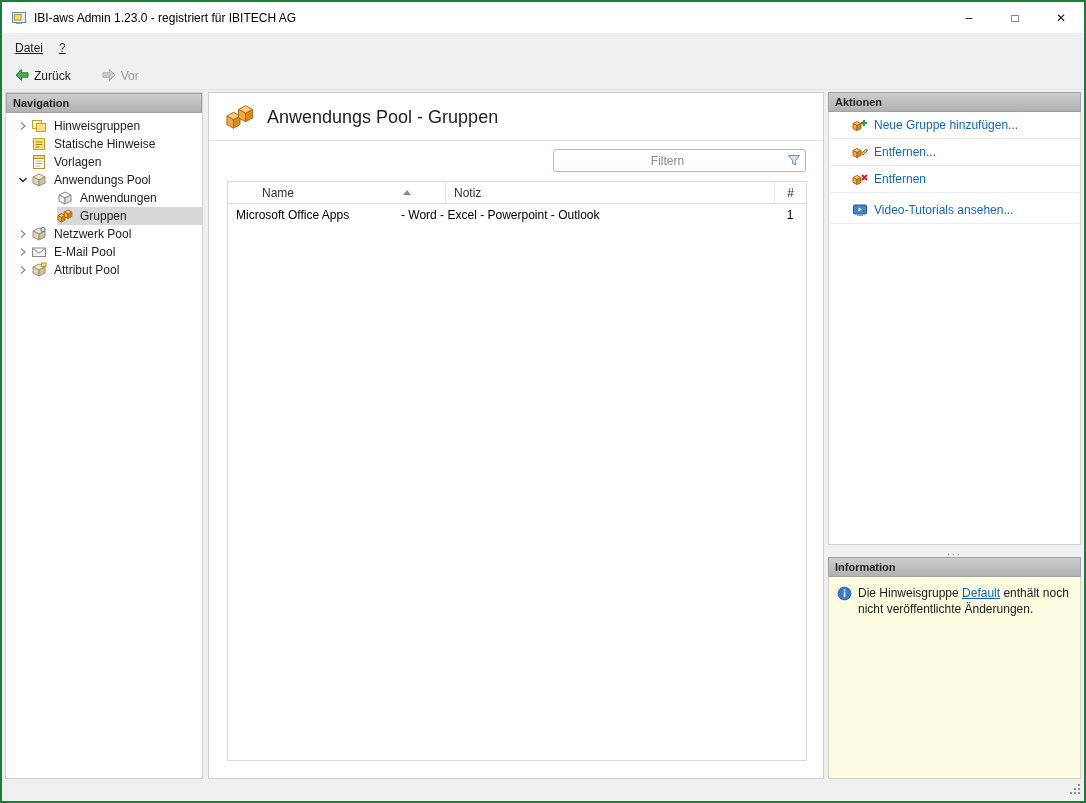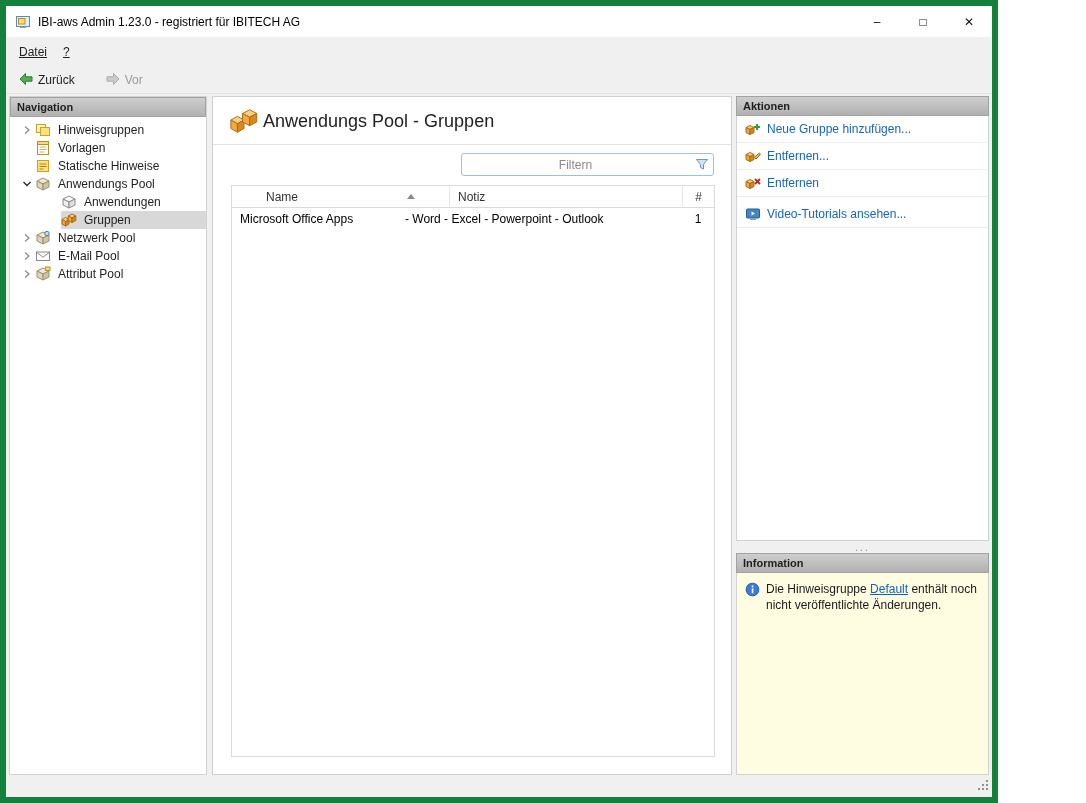--- a/index.html
+++ b/index.html
@@ -1,19 +1,19 @@
 <!DOCTYPE html>
 <html><head>
 <meta charset="utf-8">
 <style>
   * { margin:0; padding:0; box-sizing:border-box; }
   html,body { width:1086px; height:803px; }
   body { font-family:"Liberation Sans","DejaVu Sans",sans-serif; font-size:12px; color:#1e1e1e; background:#fff; }
 
-  .window { width:998px; height:803px; border:6px solid #15803d; display:flex; flex-direction:column; background:#f0f0f0; overflow:hidden; }
+  .window { width:1086px; height:803px; border:2px solid #15803d; display:flex; flex-direction:column; background:#f0f0f0; overflow:hidden; }
 
   
   .titlebar { flex:0 0 31px; background:#fff; display:flex; align-items:center; }
   .app-icon { width:16px; height:16px; margin:0 7px 0 9px; flex:0 0 16px; }
   .title-text { font-size:12px; color:#000; }
   .win-controls { margin-left:auto; display:flex; height:100%; }
   .win-btn { width:46px; height:100%; display:flex; align-items:center; justify-content:center; font-size:12px; color:#111; cursor:default; }
 
   
   .menubar { flex:0 0 23px; background:#f0f0f0; display:flex; align-items:center; padding-left:5px; }
@@ -34,21 +34,21 @@
   .tree-row { height:18px; display:flex; align-items:center; }
   .tree-row .chev { width:16px; height:16px; margin-left:9px; flex:0 0 16px; display:flex; align-items:center; justify-content:center; }
   .tree-row.lvl1 { padding-left:18px;margin-left:8px; }
   .row-body { flex:1; display:flex; align-items:center; height:18px; }
   .tree-row.selected .row-body { background:#d8d8d8; }
   .ticon { width:16px; height:16px; margin-right:4px; flex:0 0 16px; }
   .tlabel { padding:1px 3px; white-space:nowrap; }
 
   
   .main-panel { flex:1; min-width:0; margin:0 4px 0 5px; background:#fff; border:1px solid #cfcfcf; display:flex; flex-direction:column; }
-  .main-header { display:flex; align-items:center; gap:4px; padding:9px 18px 8px 16px; border-bottom:1px solid #e4e4e4; }
+  .main-header { display:flex; align-items:center; gap:12px; padding:9px 18px 8px 16px; border-bottom:1px solid #e4e4e4; }
   .page-icon { width:30px; height:30px; flex:0 0 30px; }
   .main-title { font-size:18px; color:#222; }
   .filter-bar { display:flex; justify-content:flex-end; padding:8px 17px 6px; }
   .filter-box { position:relative; width:253px; height:23px; }
   .filter-input { width:100%; height:100%; border:1px solid #9fbfdc; border-radius:3px; text-align:center; font-family:"Liberation Sans",sans-serif; font-size:12px; color:#000000; padding-right:24px; background:#fff; outline:none; }
   .filter-input::placeholder { color:#8a8a8a; }
   .funnel { position:absolute; right:5px; top:4px; }
 
   .dtable { margin:3px 16px 17px 18px; border:1px solid #dadada; flex:1; display:flex; flex-direction:column; min-height:0; background:#fff; }
   .thead { flex:0 0 22px; display:flex; border-bottom:1px solid #dadada; align-items:stretch; color:#333; }
@@ -58,21 +58,21 @@
   .th-num { width:32px; flex:0 0 32px; border-left:1px solid #e6e6e6; justify-content:center; }
   .sort-arrow { margin-left:auto; width:0; height:0; border-left:4px solid transparent; border-right:4px solid transparent; border-bottom:5px solid #8a8a8a; }
   .trow { flex:0 0 21px; display:flex; align-items:center; color:#000; }
   .td-name { width:165px; flex:0 0 165px; padding:0 8px; }
   .td-notiz { flex:1; padding:0 8px; }
   .td-num { width:32px; flex:0 0 32px; text-align:center; }
 
   
   .right-panel { width:253px; flex:0 0 253px; display:flex; flex-direction:column; }
   .actions-body { flex:1; background:#fff; border:1px solid #d2d2d2; border-top:none; min-height:0; }
-  .action-row { display:flex; align-items:center; gap:6px; padding:5px 8px; border-bottom:1px solid #ececec; color:#1566c0; cursor:pointer; }
+  .action-row { display:flex; align-items:center; gap:6px; padding:5px 23px; border-bottom:1px solid #ececec; color:#1566c0; cursor:pointer; }
   .action-row.group-gap { margin-top:4px; }
   .aicon { width:16px; height:16px; flex:0 0 16px; }
   .splitter { flex:0 0 12px; display:flex; align-items:center; justify-content:center; color:#8d8d8d; font-size:10px; letter-spacing:2px; }
   .info-body { flex:0 0 202px; background:#fffde1; border:1px solid #d2d2d2; border-top:none; padding:8px; display:flex; gap:6px; align-items:flex-start; }
   .info-icon { width:15px; height:15px; flex:0 0 15px; margin-top:1px; }
   .info-text { line-height:1.35; color:#1b1b1b; }
   .info-link { color:#0b62c4; text-decoration:underline; cursor:pointer; }
 
   
   .statusbar { flex:0 0 21px; background:#f0f0f0; display:flex; align-items:flex-end; justify-content:flex-end; }
@@ -137,40 +137,40 @@
                   <rect x="5.5" y="5.5" width="9" height="8" fill="#ffe27a" stroke="#c9a227"></rect>
                 </svg></span>
             <span class="tlabel">Hinweisgruppen</span>
           </div>
         </div>
 
         <div class="tree-row">
           <span class="chev"></span>
           <div class="row-body">
             <span class="ticon"><svg width="16" height="16" viewBox="0 0 16 16">
+                  <rect x="2.5" y="2.5" width="11" height="11" fill="#ffe27a" stroke="#c9a227"></rect>
+                  <line x1="4.5" y1="6" x2="11.5" y2="6" stroke="#a8861c"></line>
+                  <line x1="4.5" y1="8.5" x2="11.5" y2="8.5" stroke="#a8861c"></line>
+                  <line x1="4.5" y1="11" x2="8.5" y2="11" stroke="#a8861c"></line>
+                </svg></span>
+            <span class="tlabel">Statische Hinweise</span>
+          </div>
+        </div>
+
+        <div class="tree-row">
+          <span class="chev"></span>
+          <div class="row-body">
+            <span class="ticon"><svg width="16" height="16" viewBox="0 0 16 16">
                   <rect x="2.5" y="1.5" width="11" height="13" fill="#fffef4" stroke="#b09330"></rect>
                   <rect x="2.5" y="1.5" width="11" height="3" fill="#ffd96a" stroke="#b09330"></rect>
                   <line x1="4.5" y1="7" x2="11.5" y2="7" stroke="#c9b46a"></line>
                   <line x1="4.5" y1="9.5" x2="11.5" y2="9.5" stroke="#c9b46a"></line>
                   <line x1="4.5" y1="12" x2="9.5" y2="12" stroke="#c9b46a"></line>
                 </svg></span>
             <span class="tlabel">Vorlagen</span>
-          </div>
-        </div>
-
-        <div class="tree-row">
-          <span class="chev"></span>
-          <div class="row-body">
-            <span class="ticon"><svg width="16" height="16" viewBox="0 0 16 16">
-                  <rect x="2.5" y="2.5" width="11" height="11" fill="#ffe27a" stroke="#c9a227"></rect>
-                  <line x1="4.5" y1="6" x2="11.5" y2="6" stroke="#a8861c"></line>
-                  <line x1="4.5" y1="8.5" x2="11.5" y2="8.5" stroke="#a8861c"></line>
-                  <line x1="4.5" y1="11" x2="8.5" y2="11" stroke="#a8861c"></line>
-                </svg></span>
-            <span class="tlabel">Statische Hinweise</span>
           </div>
         </div>
 
         <div class="tree-row">
           <span class="chev">
               <svg width="10" height="10" viewBox="0 0 10 10">
                 <path d="M1.5 3 L5 6.5 L8.5 3" fill="none" stroke="#2b2b2b" stroke-width="1.4"></path>
               </svg>
             </span>
           <div class="row-body">

